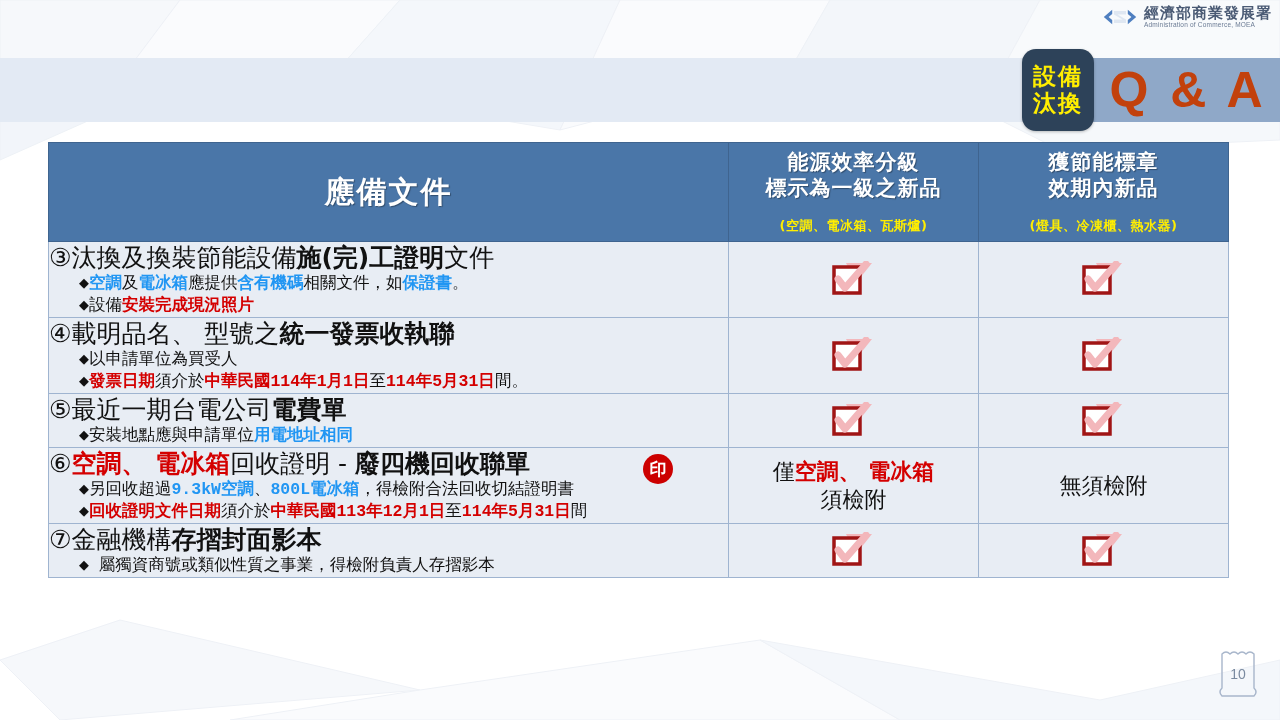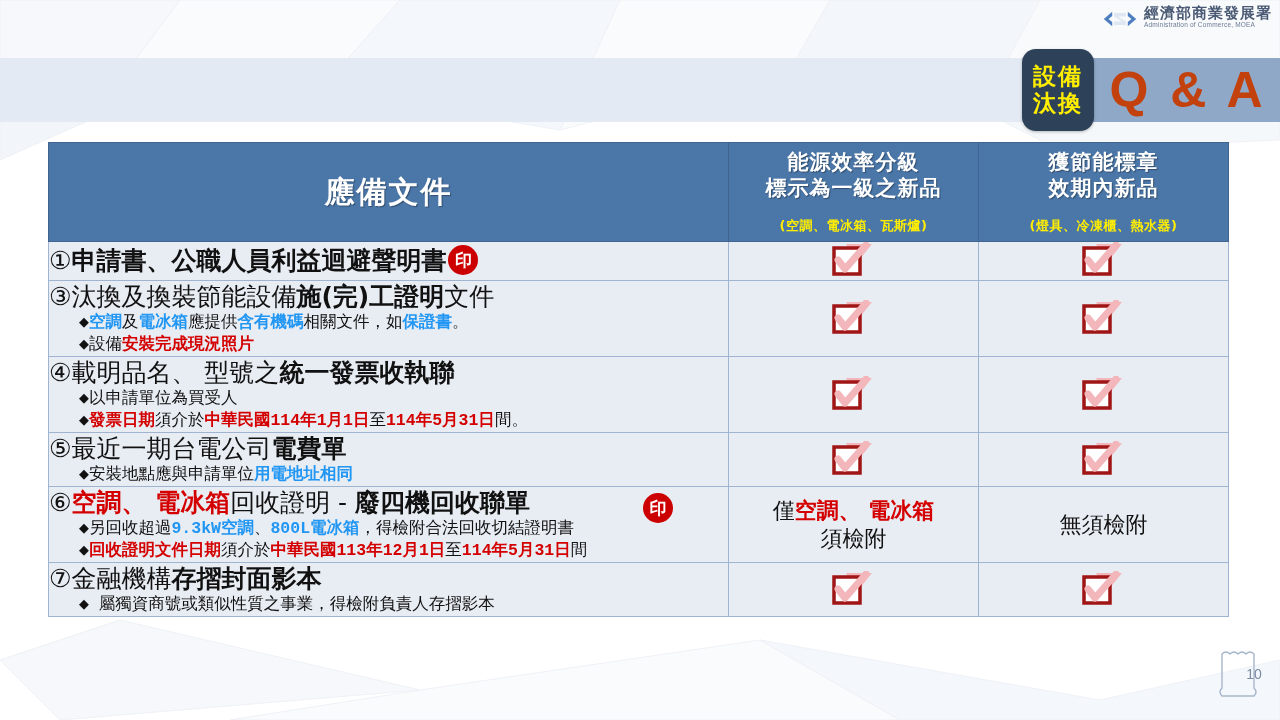--- a/index.html
+++ b/index.html
@@ -22,21 +22,21 @@
   #page-title{
     position:absolute;left:78px;top:22px;
     font-family:"DejaVu Sans","Liberation Sans",sans-serif;
     font-weight:bold;font-size:76px;line-height:80px;color:#0d0d0d;
     letter-spacing:2px;
     text-shadow:2px 2px 0 rgba(120,130,150,.35);
     white-space:nowrap;
   }
 
   
-  #logo{position:absolute;right:8px;top:6px;display:flex;align-items:flex-end;gap:6px;}
+  #logo{position:absolute;right:8px;top:6px;display:flex;align-items:center;gap:6px;}
   #logo-mark{width:36px;height:20px;}
   #logo-text{line-height:1.05;}
   #logo-cn{font-size:15px;font-weight:bold;color:#4a5a74;letter-spacing:1px;
            font-family:"DejaVu Sans","Liberation Sans",sans-serif;white-space:nowrap;}
   #logo-en{font-size:6.5px;color:#6b7b94;letter-spacing:.2px;white-space:nowrap;}
 
   
   #qa-band{
     position:absolute;left:1060px;top:58px;width:220px;height:64px;
     background:#8fa8c8;
@@ -117,21 +117,21 @@
   .chk svg{position:absolute;left:0;top:0;}
 
   .note-cell{text-align:center;font-size:22px;line-height:28px;color:#111;
              font-family:"DejaVu Sans","Liberation Sans",sans-serif;}
 
   
   #page-num{
     position:absolute;left:1214px;top:648px;width:48px;height:52px;z-index:4;
   }
   #page-num-text{
-    position:absolute;left:16px;top:0;width:48px;height:52px;
+    position:absolute;left:0;top:0;width:48px;height:52px;
     display:flex;align-items:center;justify-content:center;
     font-size:14px;color:#7a8aa0;
     font-family:"Liberation Sans","DejaVu Sans",sans-serif;
   }
 </style>
 </head>
 <body>
 
 <svg id="bg-texture" width="1280" height="720" viewBox="0 0 1280 720" preserveAspectRatio="none">
   <rect width="1280" height="720" fill="#ffffff"></rect>
@@ -194,35 +194,20 @@
       <th>
         <div class="hdr-l1">獲節能標章</div>
         <div class="hdr-l1">效期內新品</div>
         <div class="hdr-sub">(燈具、冷凍櫃、熱水器)</div>
       </th>
     </tr>
   </thead>
   <tbody id="table-body">
       <tr>
         <td class="doc-cell">
-          <div class="doc-main"><span>①</span><span class="b">申請書、公職人員利益迴避聲明書</span><span class="stamp">印</span></div>
-        </td>
-        <td class="check-cell"><span class="chk"><svg width="44" height="34" viewBox="0 0 44 34">
-              <path d="M14 2 L40 2 L24 22 Z" fill="#f3b7bb"></path>
-              <rect x="2" y="6" width="26" height="26" fill="#ffffff" stroke="#a01515" stroke-width="3.5"></rect>
-              <path d="M6 18 L13 27 L34 3" fill="none" stroke="#f3b7bb" stroke-width="7" stroke-linecap="round" stroke-linejoin="round"></path>
-            </svg></span></td>
-        <td class="check-cell"><span class="chk"><svg width="44" height="34" viewBox="0 0 44 34">
-              <path d="M14 2 L40 2 L24 22 Z" fill="#f3b7bb"></path>
-              <rect x="2" y="6" width="26" height="26" fill="#ffffff" stroke="#a01515" stroke-width="3.5"></rect>
-              <path d="M6 18 L13 27 L34 3" fill="none" stroke="#f3b7bb" stroke-width="7" stroke-linecap="round" stroke-linejoin="round"></path>
-            </svg></span></td>
-      </tr>
-      <tr>
-        <td class="doc-cell">
           <div class="doc-main"><span>③</span><span>汰換及換裝節能設備</span><span class="b">施(完)工證明</span><span>文件</span></div>
           <div class="doc-sub"><span>◆</span><span class="b blue">空調</span><span>及</span><span class="b blue">電冰箱</span><span>應提供</span><span class="b blue">含有機碼</span><span>相關文件，如</span><span class="b blue">保證書</span><span>。</span></div>
           <div class="doc-sub"><span>◆</span><span>設備</span><span class="b red">安裝完成現況照片</span></div>
         </td>
         <td class="check-cell"><span class="chk"><svg width="44" height="34" viewBox="0 0 44 34">
               <path d="M14 2 L40 2 L24 22 Z" fill="#f3b7bb"></path>
               <rect x="2" y="6" width="26" height="26" fill="#ffffff" stroke="#a01515" stroke-width="3.5"></rect>
               <path d="M6 18 L13 27 L34 3" fill="none" stroke="#f3b7bb" stroke-width="7" stroke-linecap="round" stroke-linejoin="round"></path>
             </svg></span></td>
         <td class="check-cell"><span class="chk"><svg width="44" height="34" viewBox="0 0 44 34">

